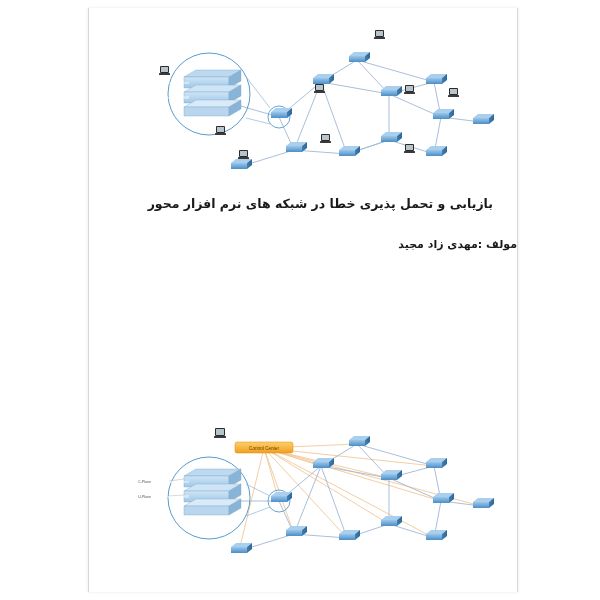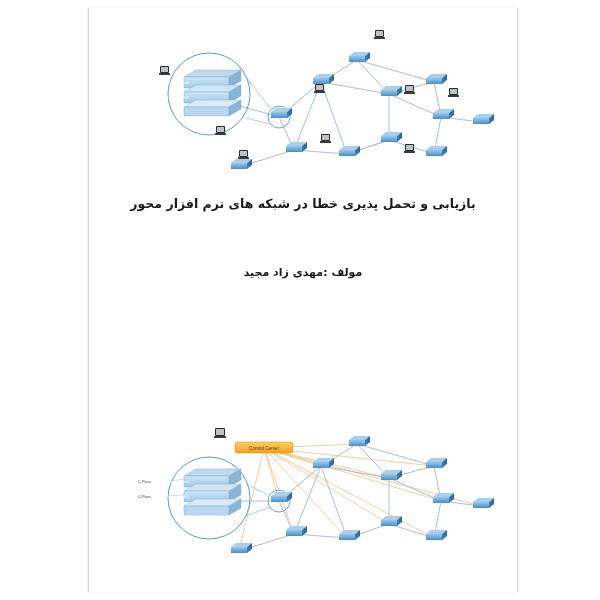--- a/index.html
+++ b/index.html
@@ -36,39 +36,39 @@
     left: 0;
     width: 100%;
   }
   .diagram svg { display: block; }
 
   
   .title-block {
     position: absolute;
     left: 0;
     width: 100%;
-    text-align: center;
+    text-align: right;
   }
   .doc-title {
     font-family: "DejaVu Sans", sans-serif;
     font-size: 12.5px;
     font-weight: bold;
     color: #1a1a1a;
     letter-spacing: 0;
     direction: rtl;
     line-height: 1.6;
     padding: 0 24px;
   }
   .doc-author {
     font-family: "DejaVu Sans", sans-serif;
     font-size: 11px;
     font-weight: bold;
     color: #1a1a1a;
     direction: rtl;
-    margin-top: 52px;
+    margin-top: 24px;
   }
   .ctrl-label {
     font-family: "Liberation Sans", sans-serif;
     font-size: 4.6px;
     fill: #6b3b00;
   }
   .plane-label {
     font-family: "Liberation Sans", sans-serif;
     font-size: 3.6px;
     fill: #555555;

